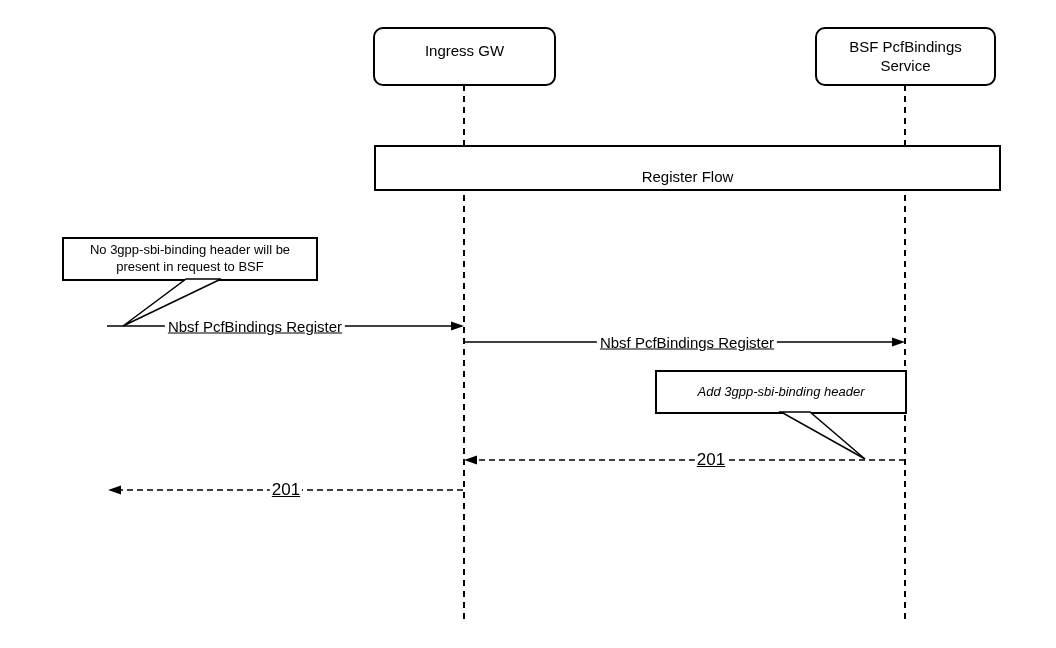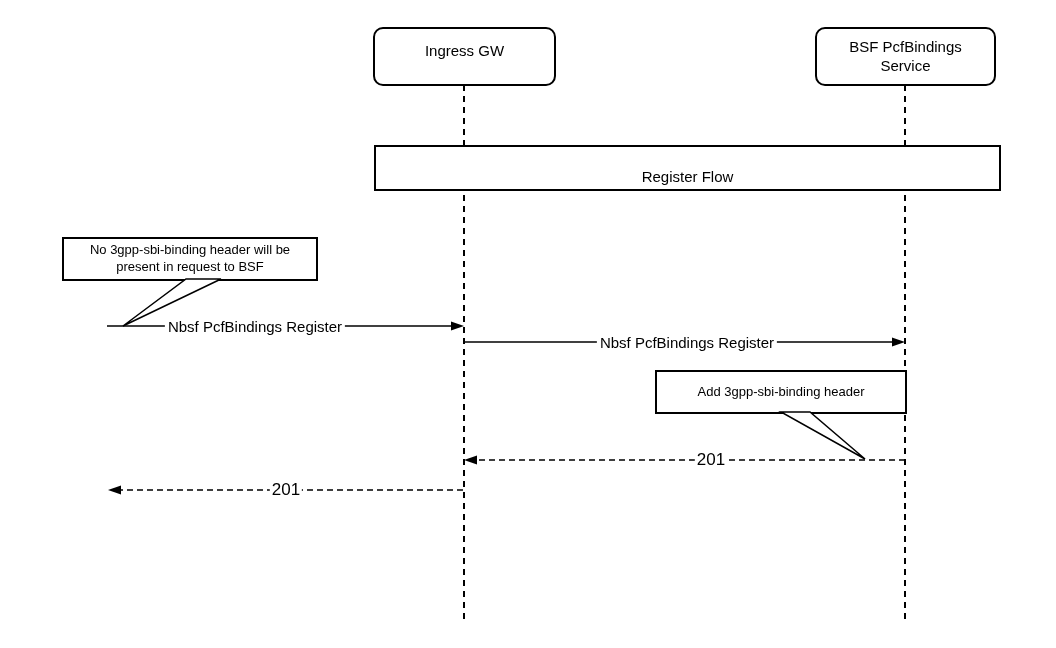--- a/index.html
+++ b/index.html
@@ -45,20 +45,21 @@
     border-radius: 8px;
   }
   .msg-label {
     position: absolute;
     z-index: 2;
     transform: translate(-50%, -50%);
     white-space: nowrap;
     background: #ffffff;
     padding: 0 3px;
     font-size: 15px;
+    text-decoration: underline;
   }
   .msg-label.small {
     font-size: 17px;
     padding: 0 2px;
   }
 </style>
 </head>
 <body>
 
 <div class="canvas">
@@ -101,21 +102,21 @@
   </div>
 
   <div class="txt frame-title" style="left:375px; top:146px; width:625px; height:60px;">
     <span>Register Flow</span>
   </div>
 
   <div class="txt note-text" style="left:63px; top:238px; width:254px; height:42px;">
     <span>No 3gpp-sbi-binding header will be present in request to BSF</span>
   </div>
 
-  <div class="txt note-text" style="left:656px; top:371px; width:250px; height:42px;">
+  <div class="txt note-text" style="left:656px; top:371px; width:250px; height:42px;font-style:italic;">
     <span>Add 3gpp-sbi-binding header</span>
   </div>
 
   <div class="msg-label" style="left:255px; top:326px;">Nbsf PcfBindings Register</div>
 
   <div class="msg-label" style="left:687px; top:342px;">Nbsf PcfBindings Register</div>
 
   <div class="msg-label small" style="left:711px; top:460px;">201</div>
 
   <div class="msg-label small" style="left:286px; top:490px;">201</div>

